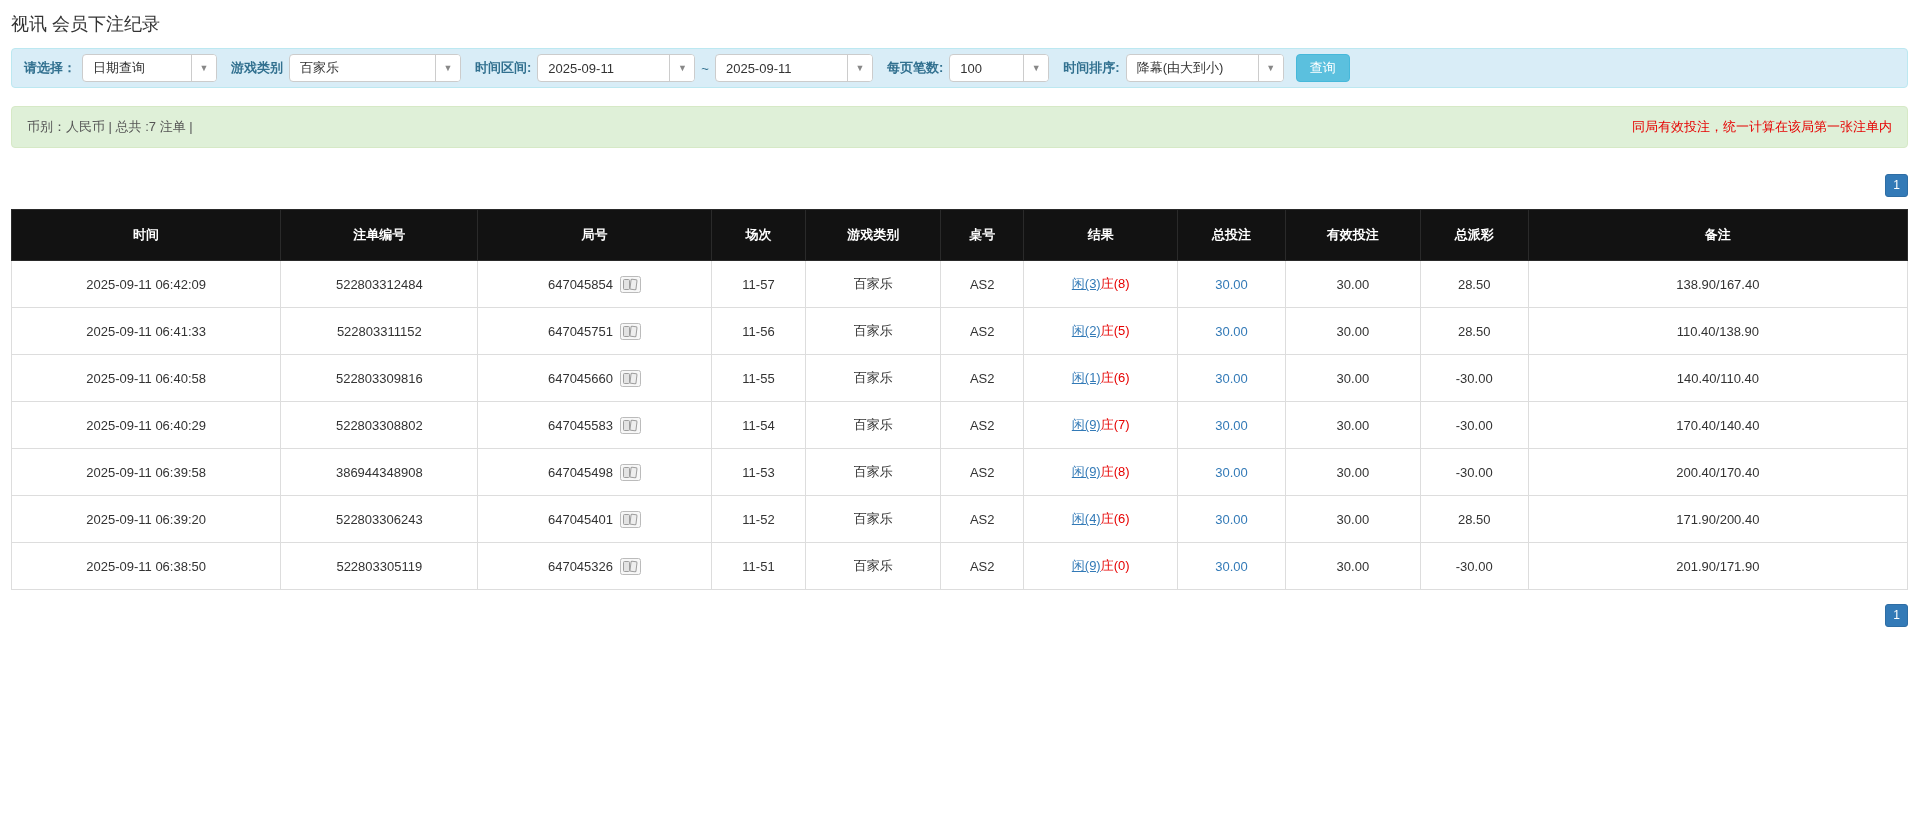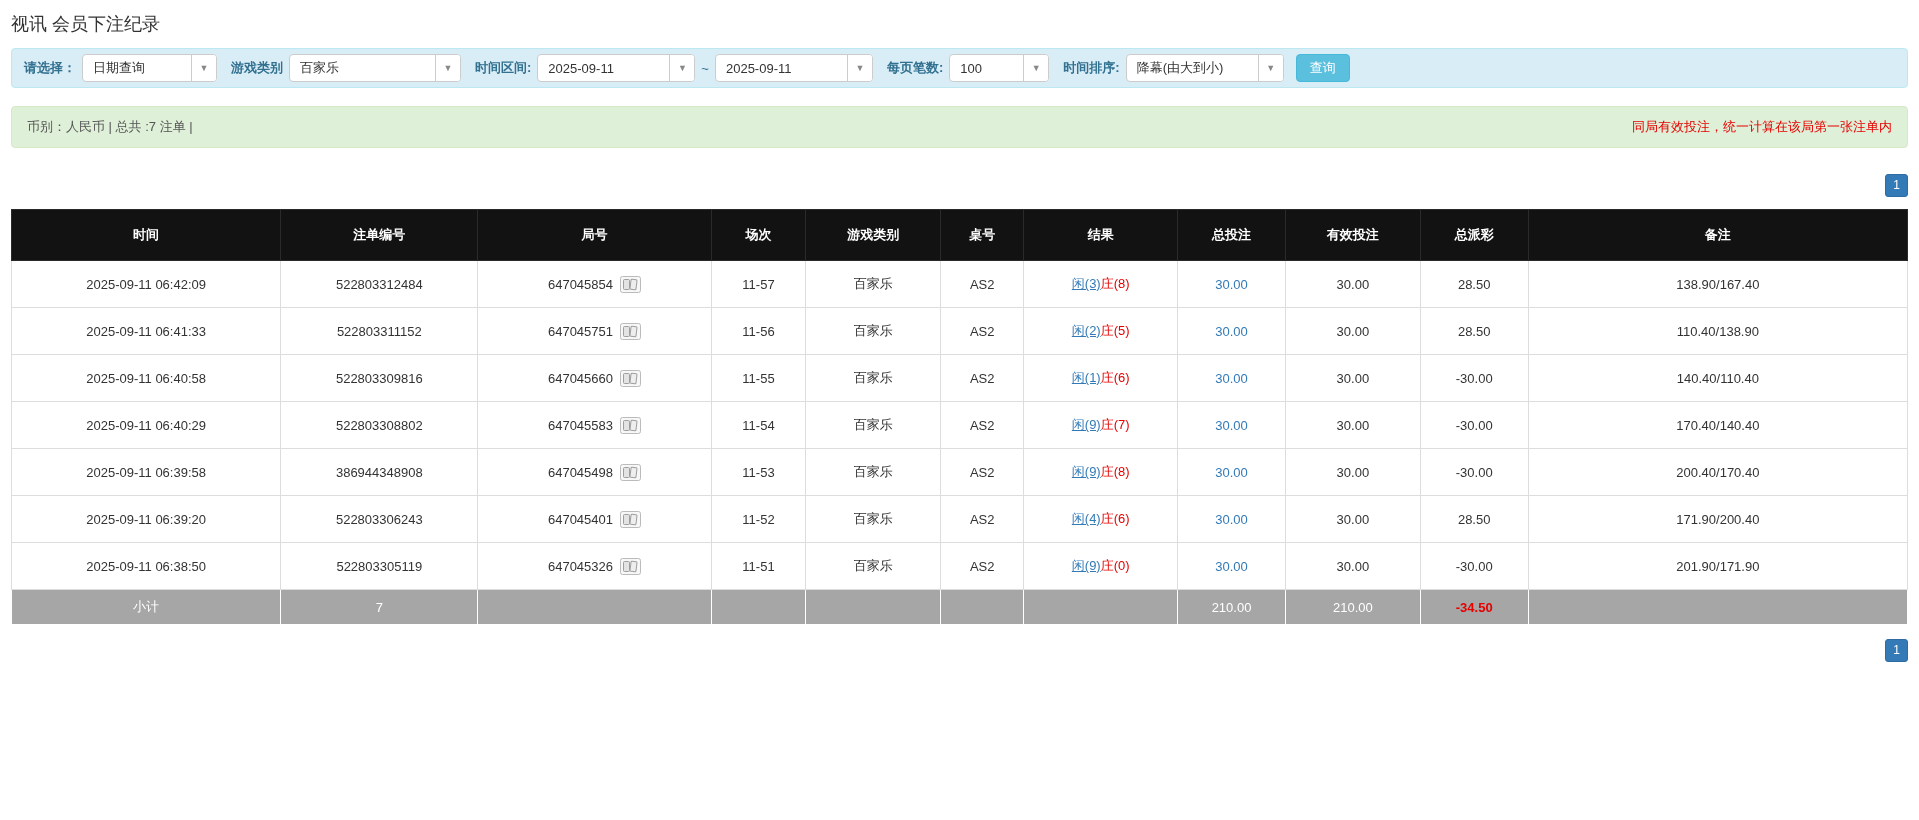--- a/index.html
+++ b/index.html
@@ -409,31 +409,18 @@
           </span></td>
         <td>11-51</td>
         <td>百家乐</td>
         <td>AS2</td>
         <td><span class="res-player">闲(9)</span><span class="res-banker">庄(0)</span></td>
         <td><span class="bet-link">30.00</span></td>
         <td>30.00</td>
         <td class="neg">-30.00</td>
         <td>201.90/171.90</td>
       </tr>
-      <tr class="summary-row">
-        <td>小计</td>
-        <td>7</td>
-        <td></td>
-        <td></td>
-        <td></td>
-        <td></td>
-        <td></td>
-        <td>210.00</td>
-        <td>210.00</td>
-        <td class="neg">-34.50</td>
-        <td></td>
-      </tr>
     </tbody>
 </table>
 
 <div class="pager pager-bottom">
   <button class="pager-btn">1</button>
 </div>
 
 </body></html>

